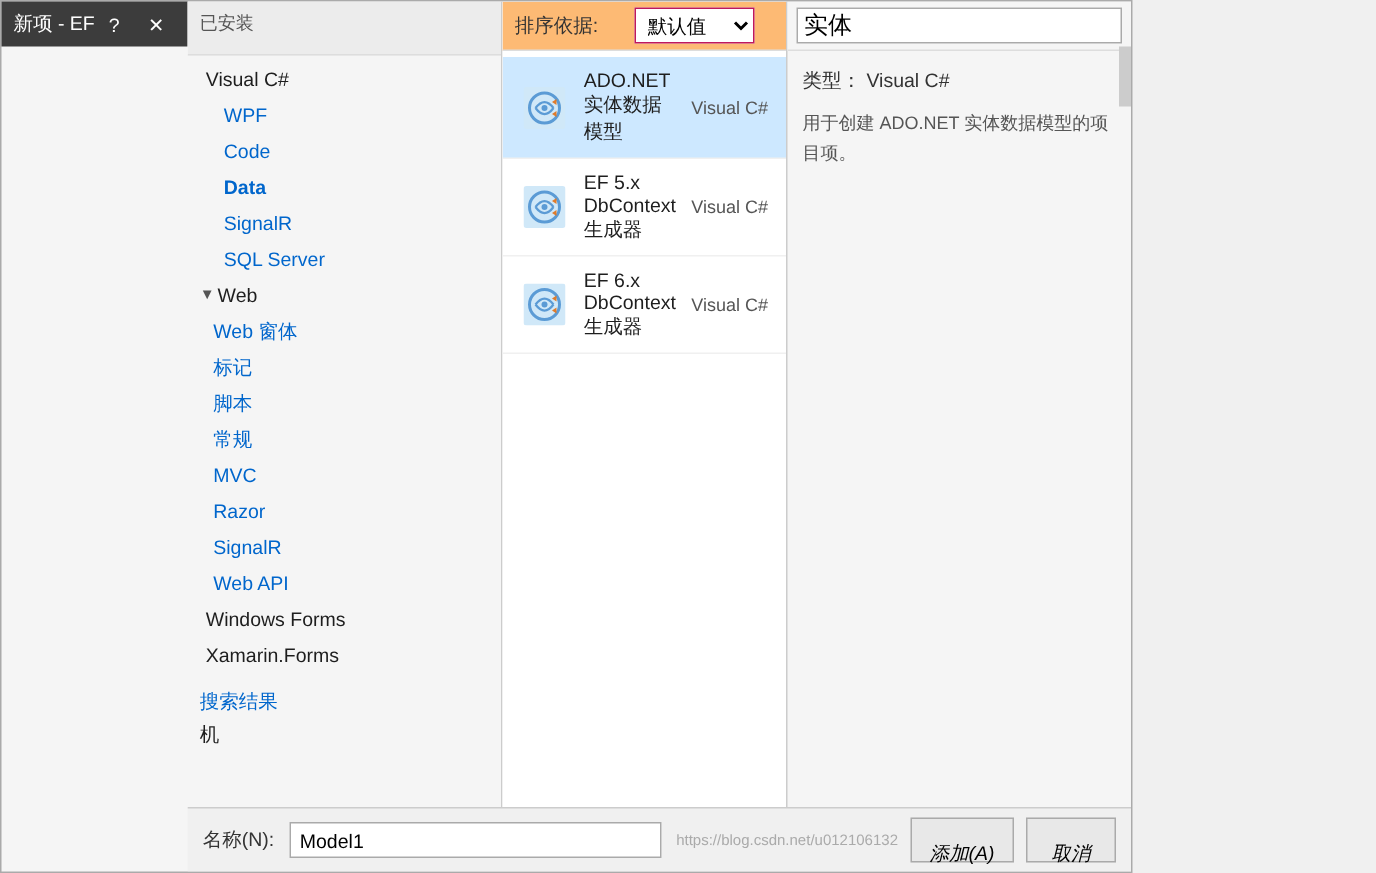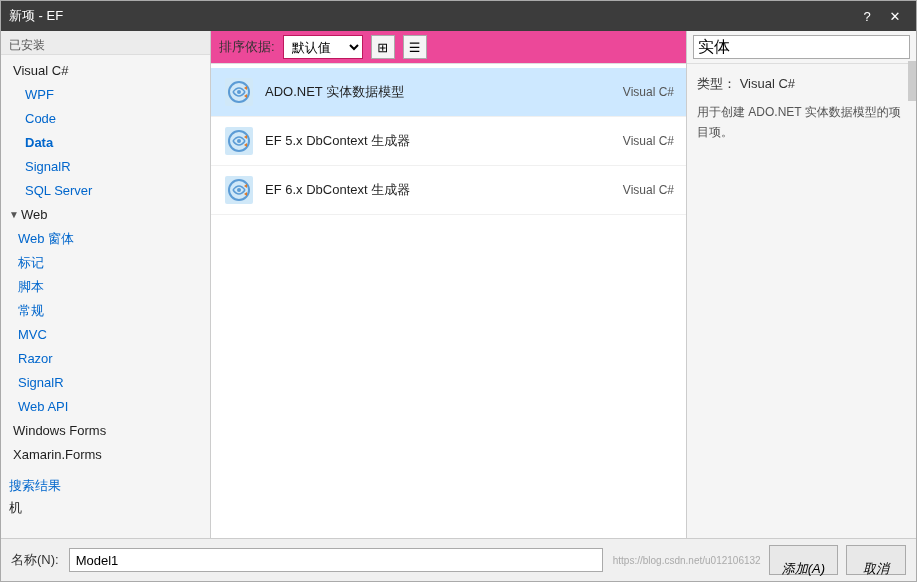--- a/index.html
+++ b/index.html
@@ -1,25 +1,24 @@
 <!DOCTYPE html>
 <html><head>
   <meta charset="utf-8">
   <style>
     * { box-sizing: border-box; margin: 0; padding: 0; font-family: 'Microsoft YaHei', SimSun, sans-serif; font-size: 13px; }
 
     body { background: #f0f0f0; width: 917px; height: 582px; overflow: hidden; }
 
     .dialog {
-      width: 917px;
+      width: 755px;
       height: 582px;
       background: #f5f5f5;
       border: 1px solid #aaa;
       display: flex;
-      flex-direction: column;
     }
 
     .title-bar {
       background: #3c3c3c;
       color: #fff;
       height: 30px;
       display: flex;
       align-items: center;
       padding: 0 8px;
       flex-shrink: 0;
@@ -66,21 +65,21 @@
       width: 210px;
       background: #f5f5f5;
       border-right: 1px solid #ccc;
       display: flex;
       flex-direction: column;
       overflow: hidden;
       flex-shrink: 0;
     }
 
     .sidebar-header {
-      padding: 6px 8px 0 8px;
+      padding: 6px 8px 12px 8px;
       color: #555;
       font-size: 12px;
       border-bottom: 1px solid #ddd;
       background: #ececec;
     }
 
     .sidebar-content {
       flex: 1;
       overflow-y: auto;
       padding: 4px 0;
@@ -131,23 +130,23 @@
       display: flex;
       flex-direction: column;
       background: #fff;
       overflow: hidden;
     }
 
     .content-toolbar {
       display: flex;
       align-items: center;
       padding: 4px 8px;
-      background: #ec4899;
+      background: #fdba74;
       border-bottom: 1px solid #ddd;
-      gap: 8px;
+      gap: 24px;
       flex-shrink: 0;
     }
 
     .toolbar-label {
       color: #333;
       white-space: nowrap;
     }
 
     .sort-select {
       height: 24px;

